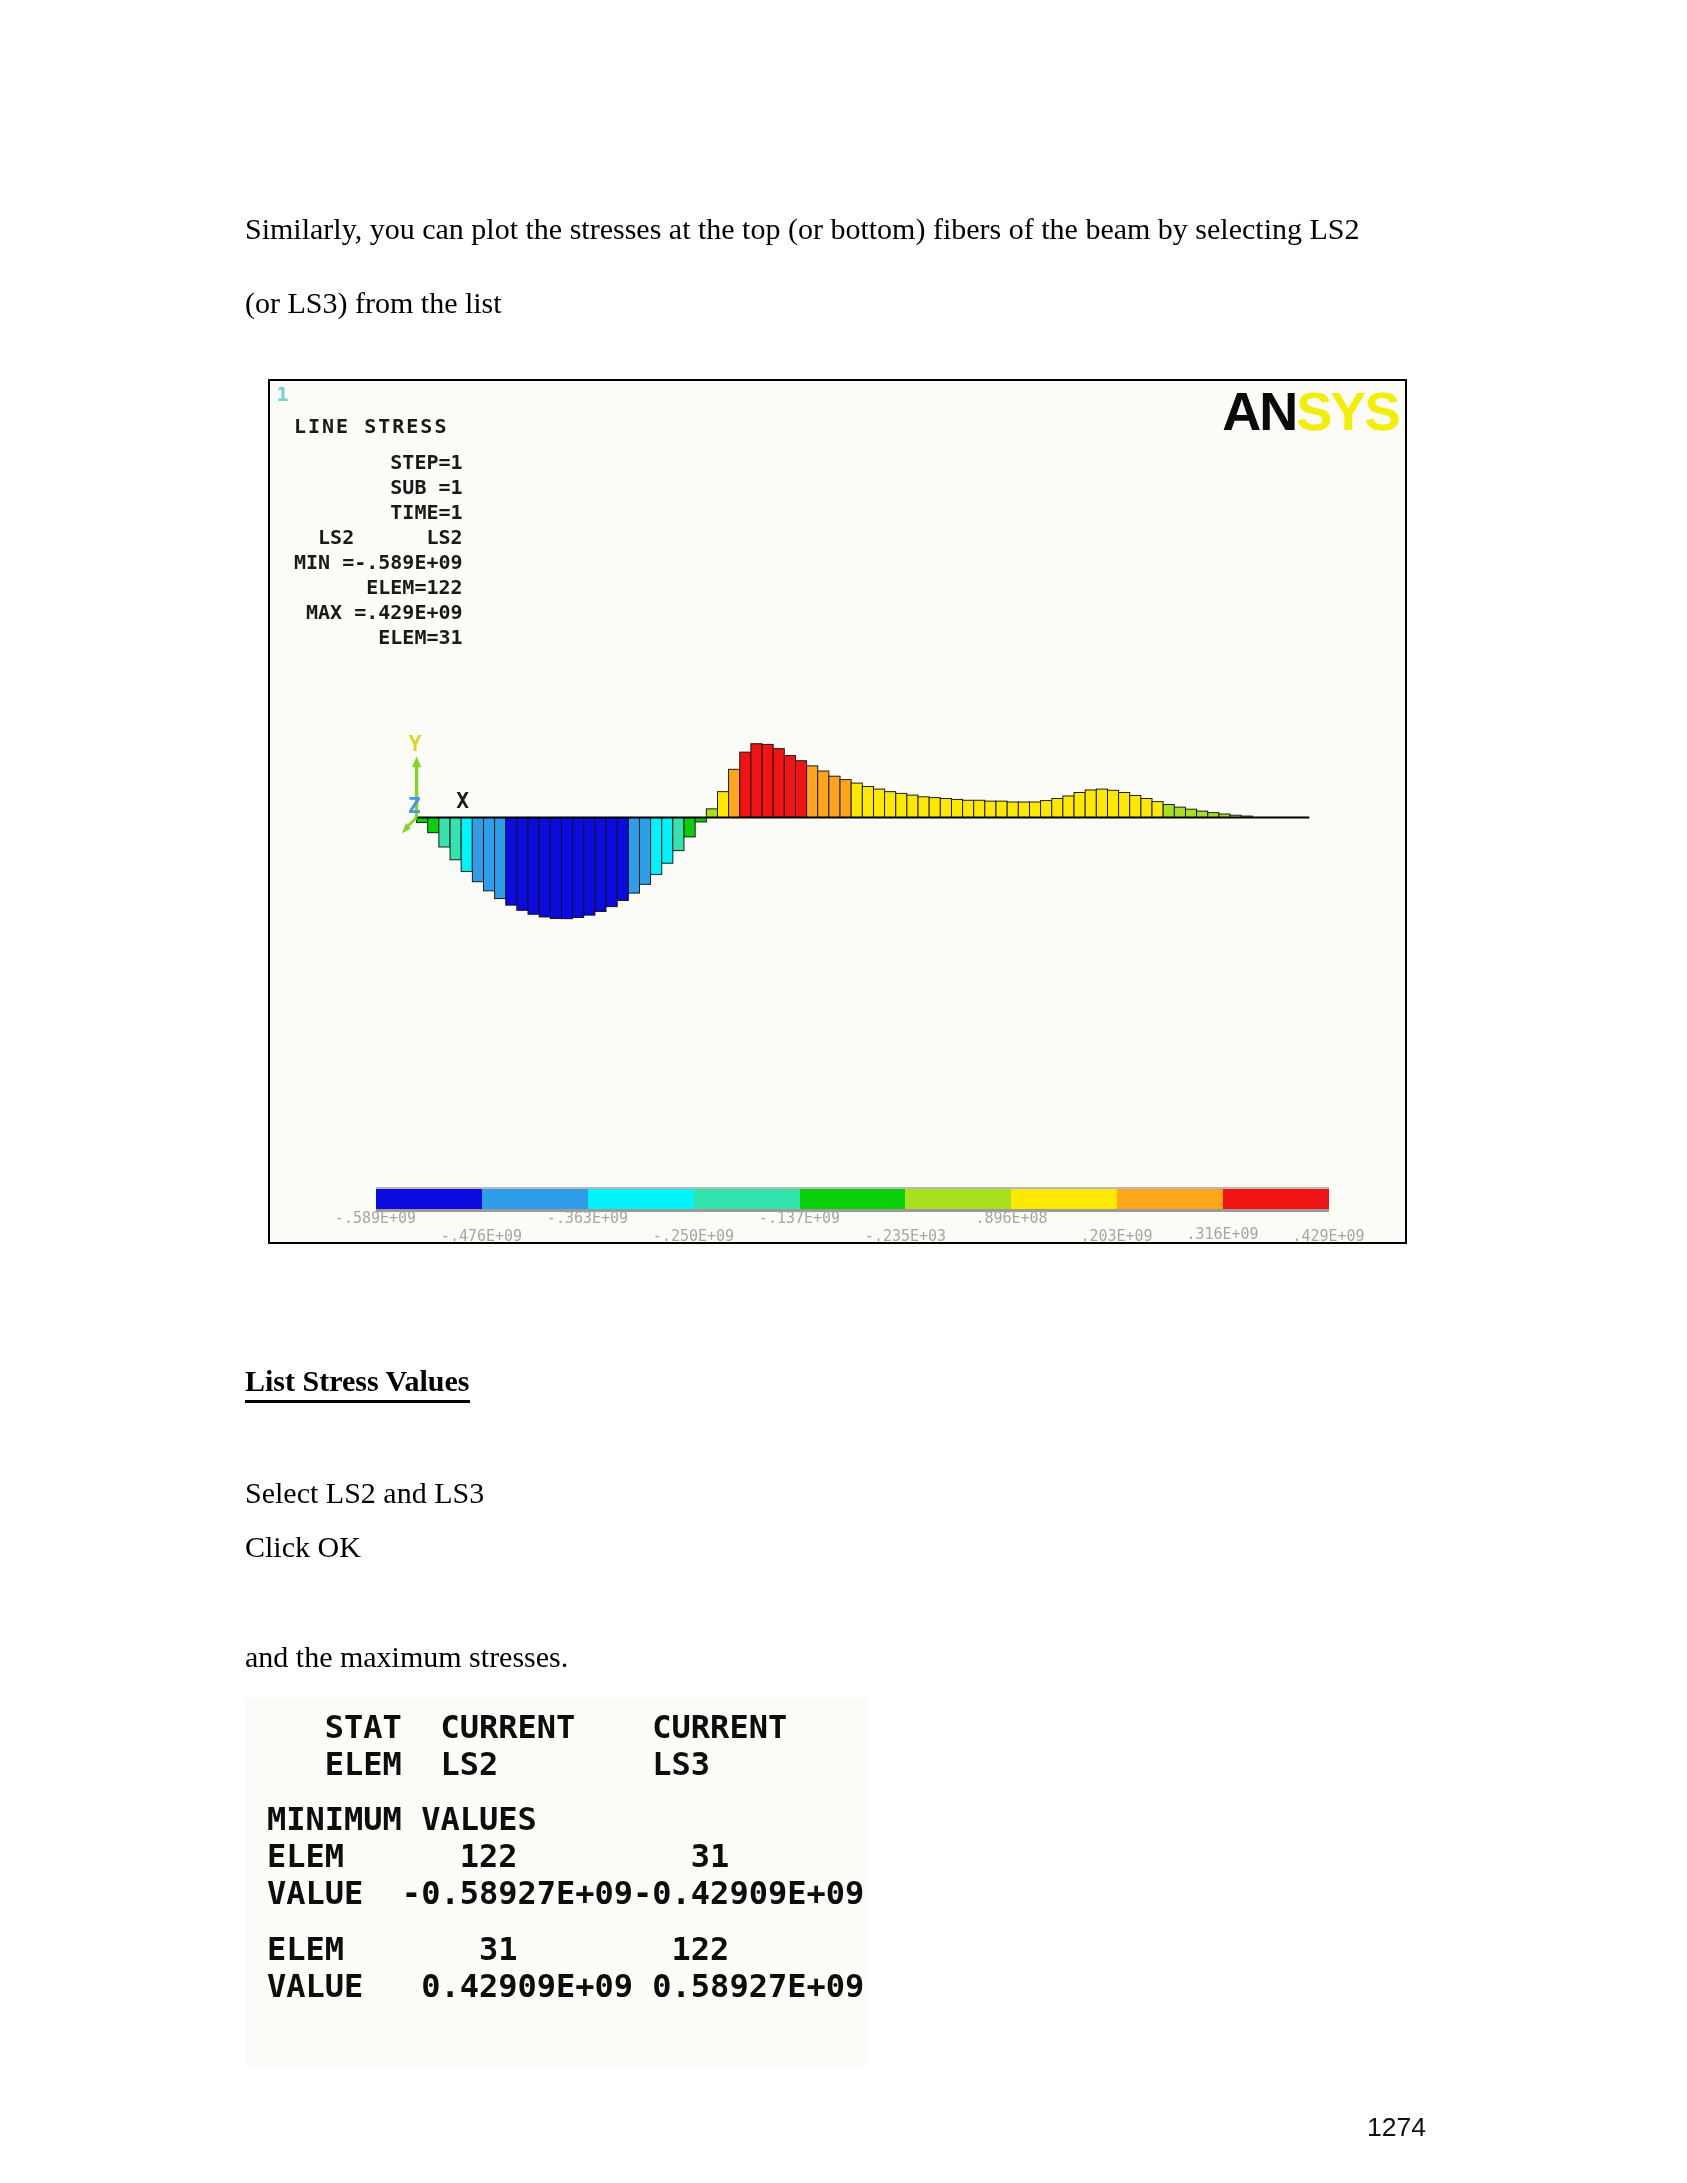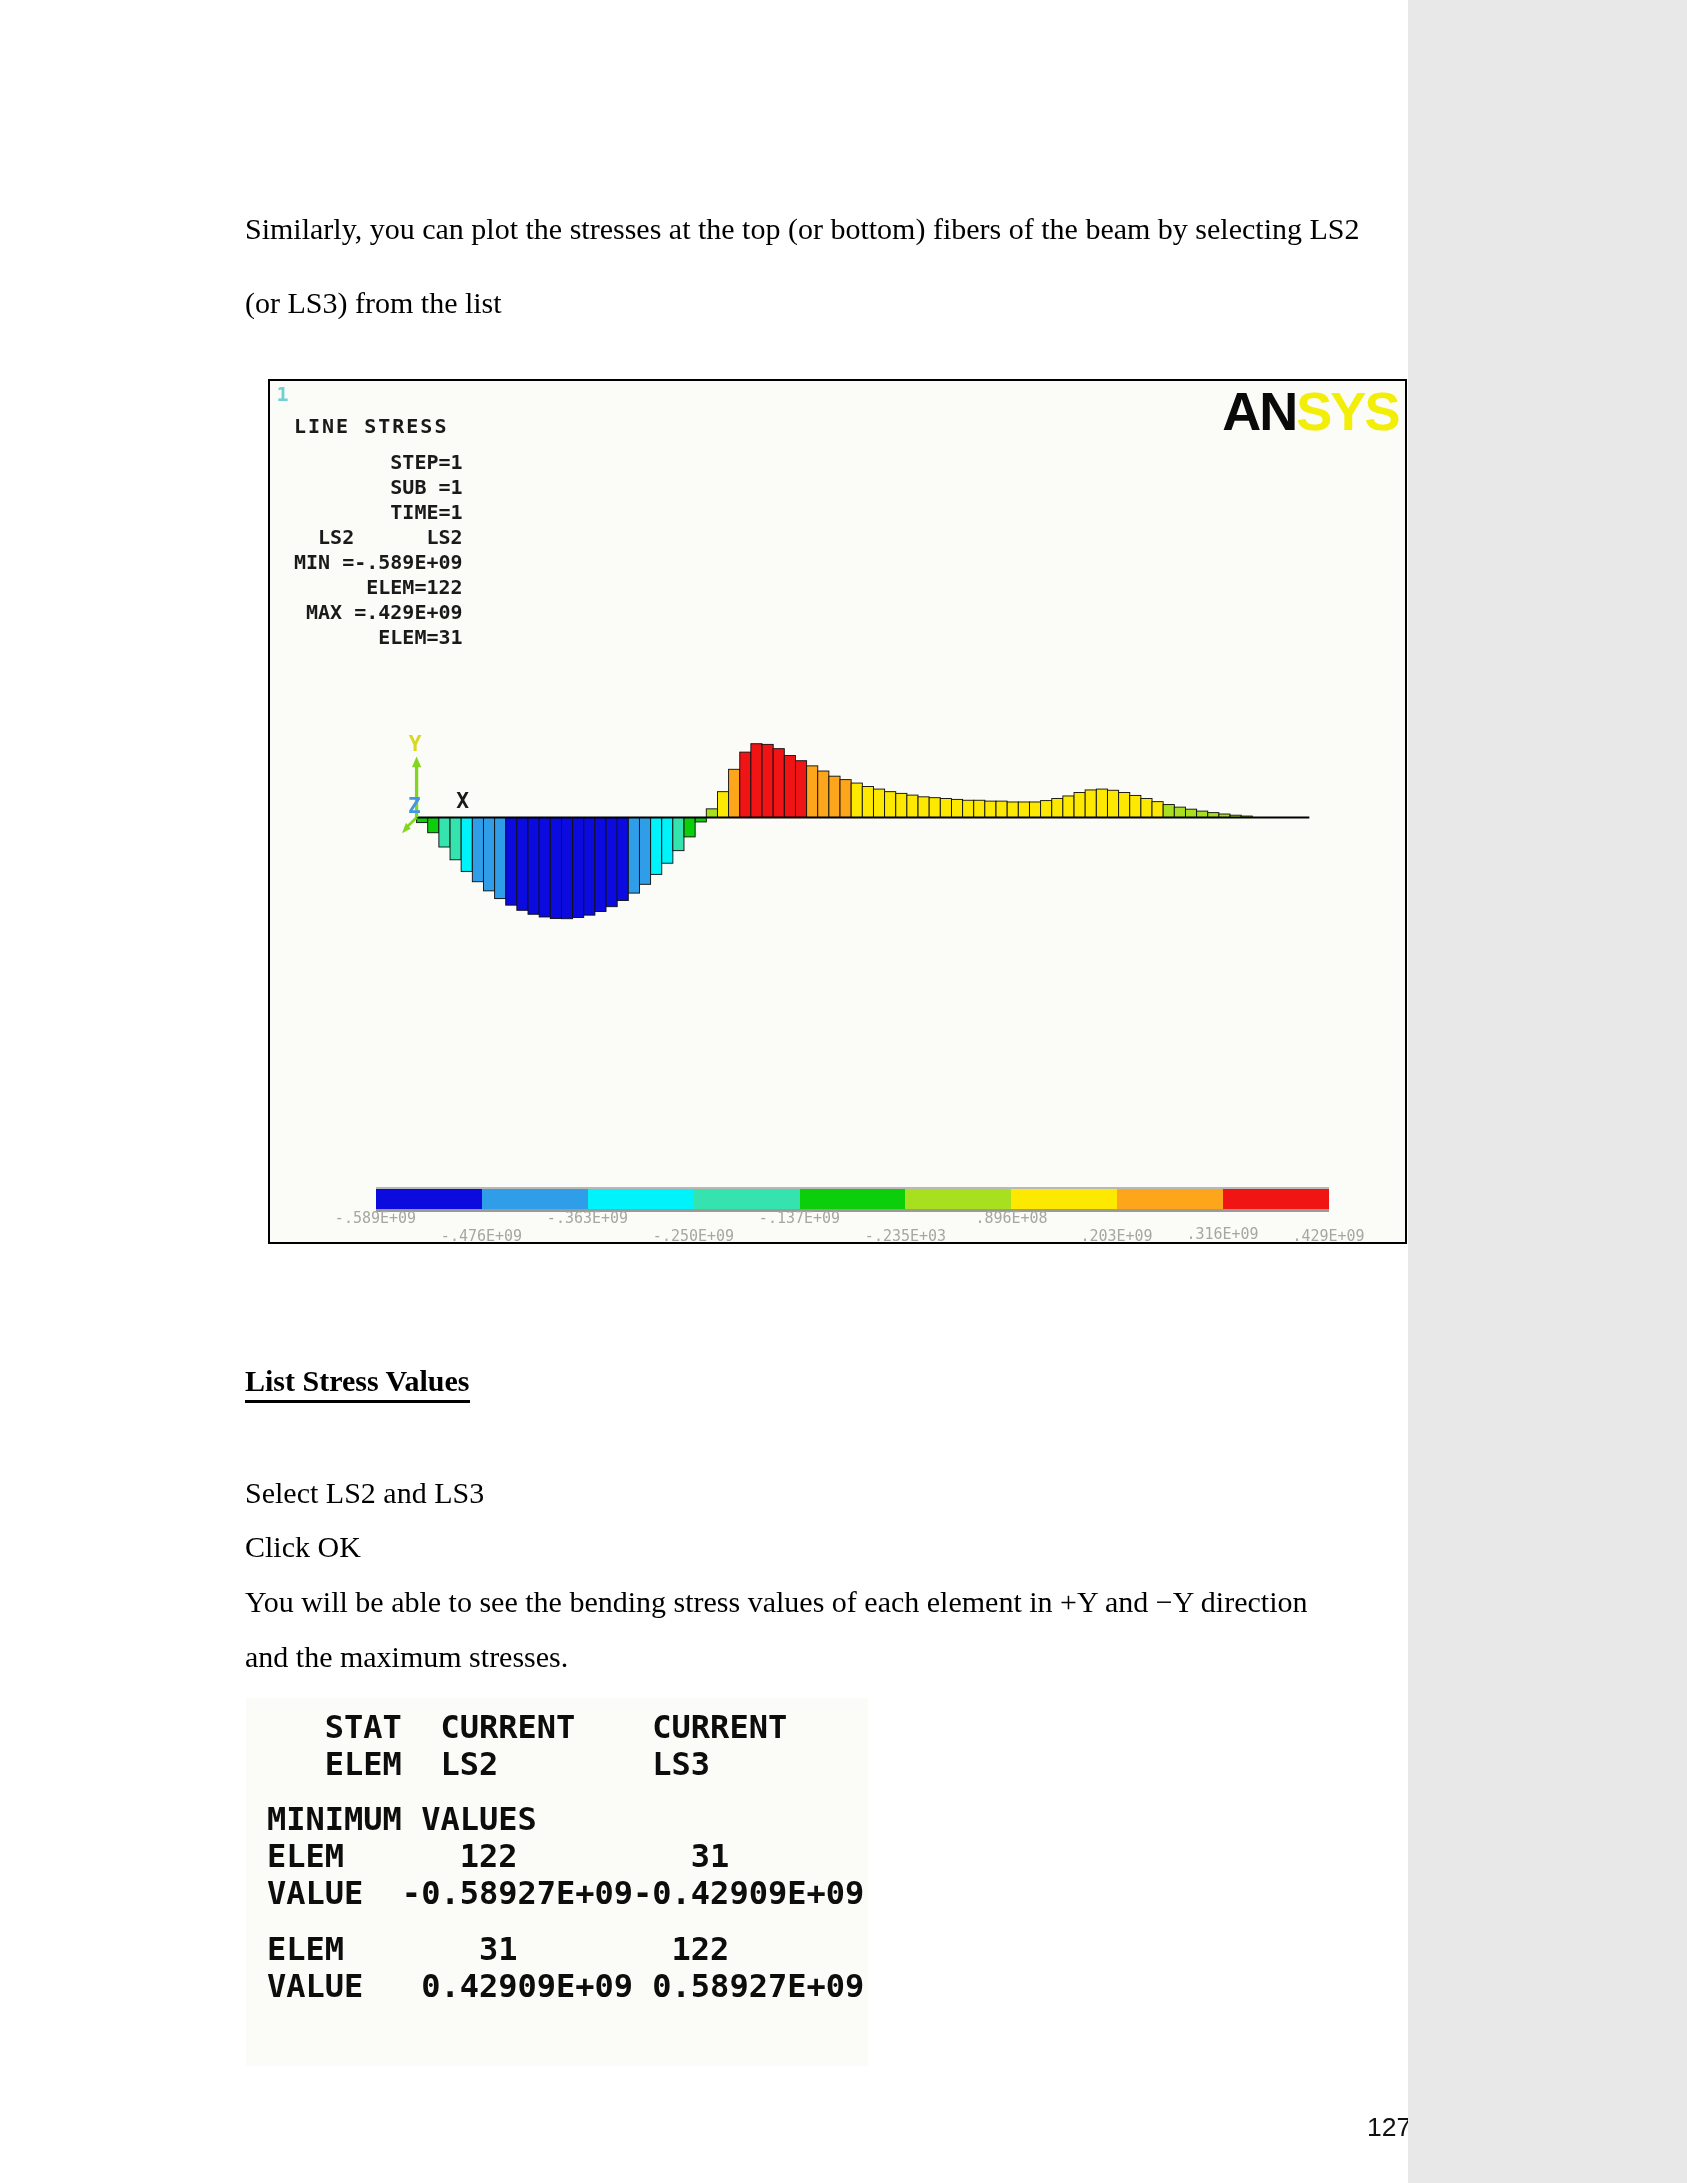--- a/index.html
+++ b/index.html
@@ -1,18 +1,18 @@
 <!DOCTYPE html>
 <html style="font-size:10.6px"><head>
 <meta charset="utf-8">
 <style>
   html,body{margin:0;padding:0;background:#e8e8e8;}
   .page{
     position:relative;
-    width:1408px;height:2183px;
+    width:1687px;height:2183px;
     background:#ffffff;
     font-family:"Liberation Serif", serif;
     color:#000;
     overflow:hidden;
   }
   .bodyline{
     position:absolute;left:245px;
     font-size:30px;line-height:38px;white-space:nowrap;
   }
   .heading{font-weight:bold;}
@@ -207,21 +207,20 @@
         <div class="legend-label" style="left: 586px; top: 0px;">.896E+08</div>
         <div class="legend-label" style="left: 691px; top: 18px;">.203E+09</div>
         <div class="legend-label" style="left: 797px; top: 16px;">.316E+09</div>
         <div class="legend-label" style="left: 903px; top: 18px;">.429E+09</div>
       </div>
   </div>
 
   <div class="bodyline heading" style="top:1362px"><span class="underline">List Stress Values</span></div>
   <div class="bodyline" style="top:1474px">Select LS2 and LS3</div>
   <div class="bodyline" style="top:1528px">Click OK</div>
-  <div class="bodyline" style="top:1583px">You will be able to see the bending stress values of each element in +Y and −Y direction</div>
   <div class="bodyline" style="top:1638px">and the maximum stresses.</div>
 
   <div class="results" id="results">
       <div class="tline">   STAT  CURRENT    CURRENT</div>
       <div class="tline">   ELEM  LS2        LS3</div>
       <div class="tblank"></div>
       <div class="tline">MINIMUM VALUES</div>
       <div class="tline">ELEM      122         31</div>
       <div class="tline">VALUE  -0.58927E+09-0.42909E+09</div>
       <div class="tblank"></div>

